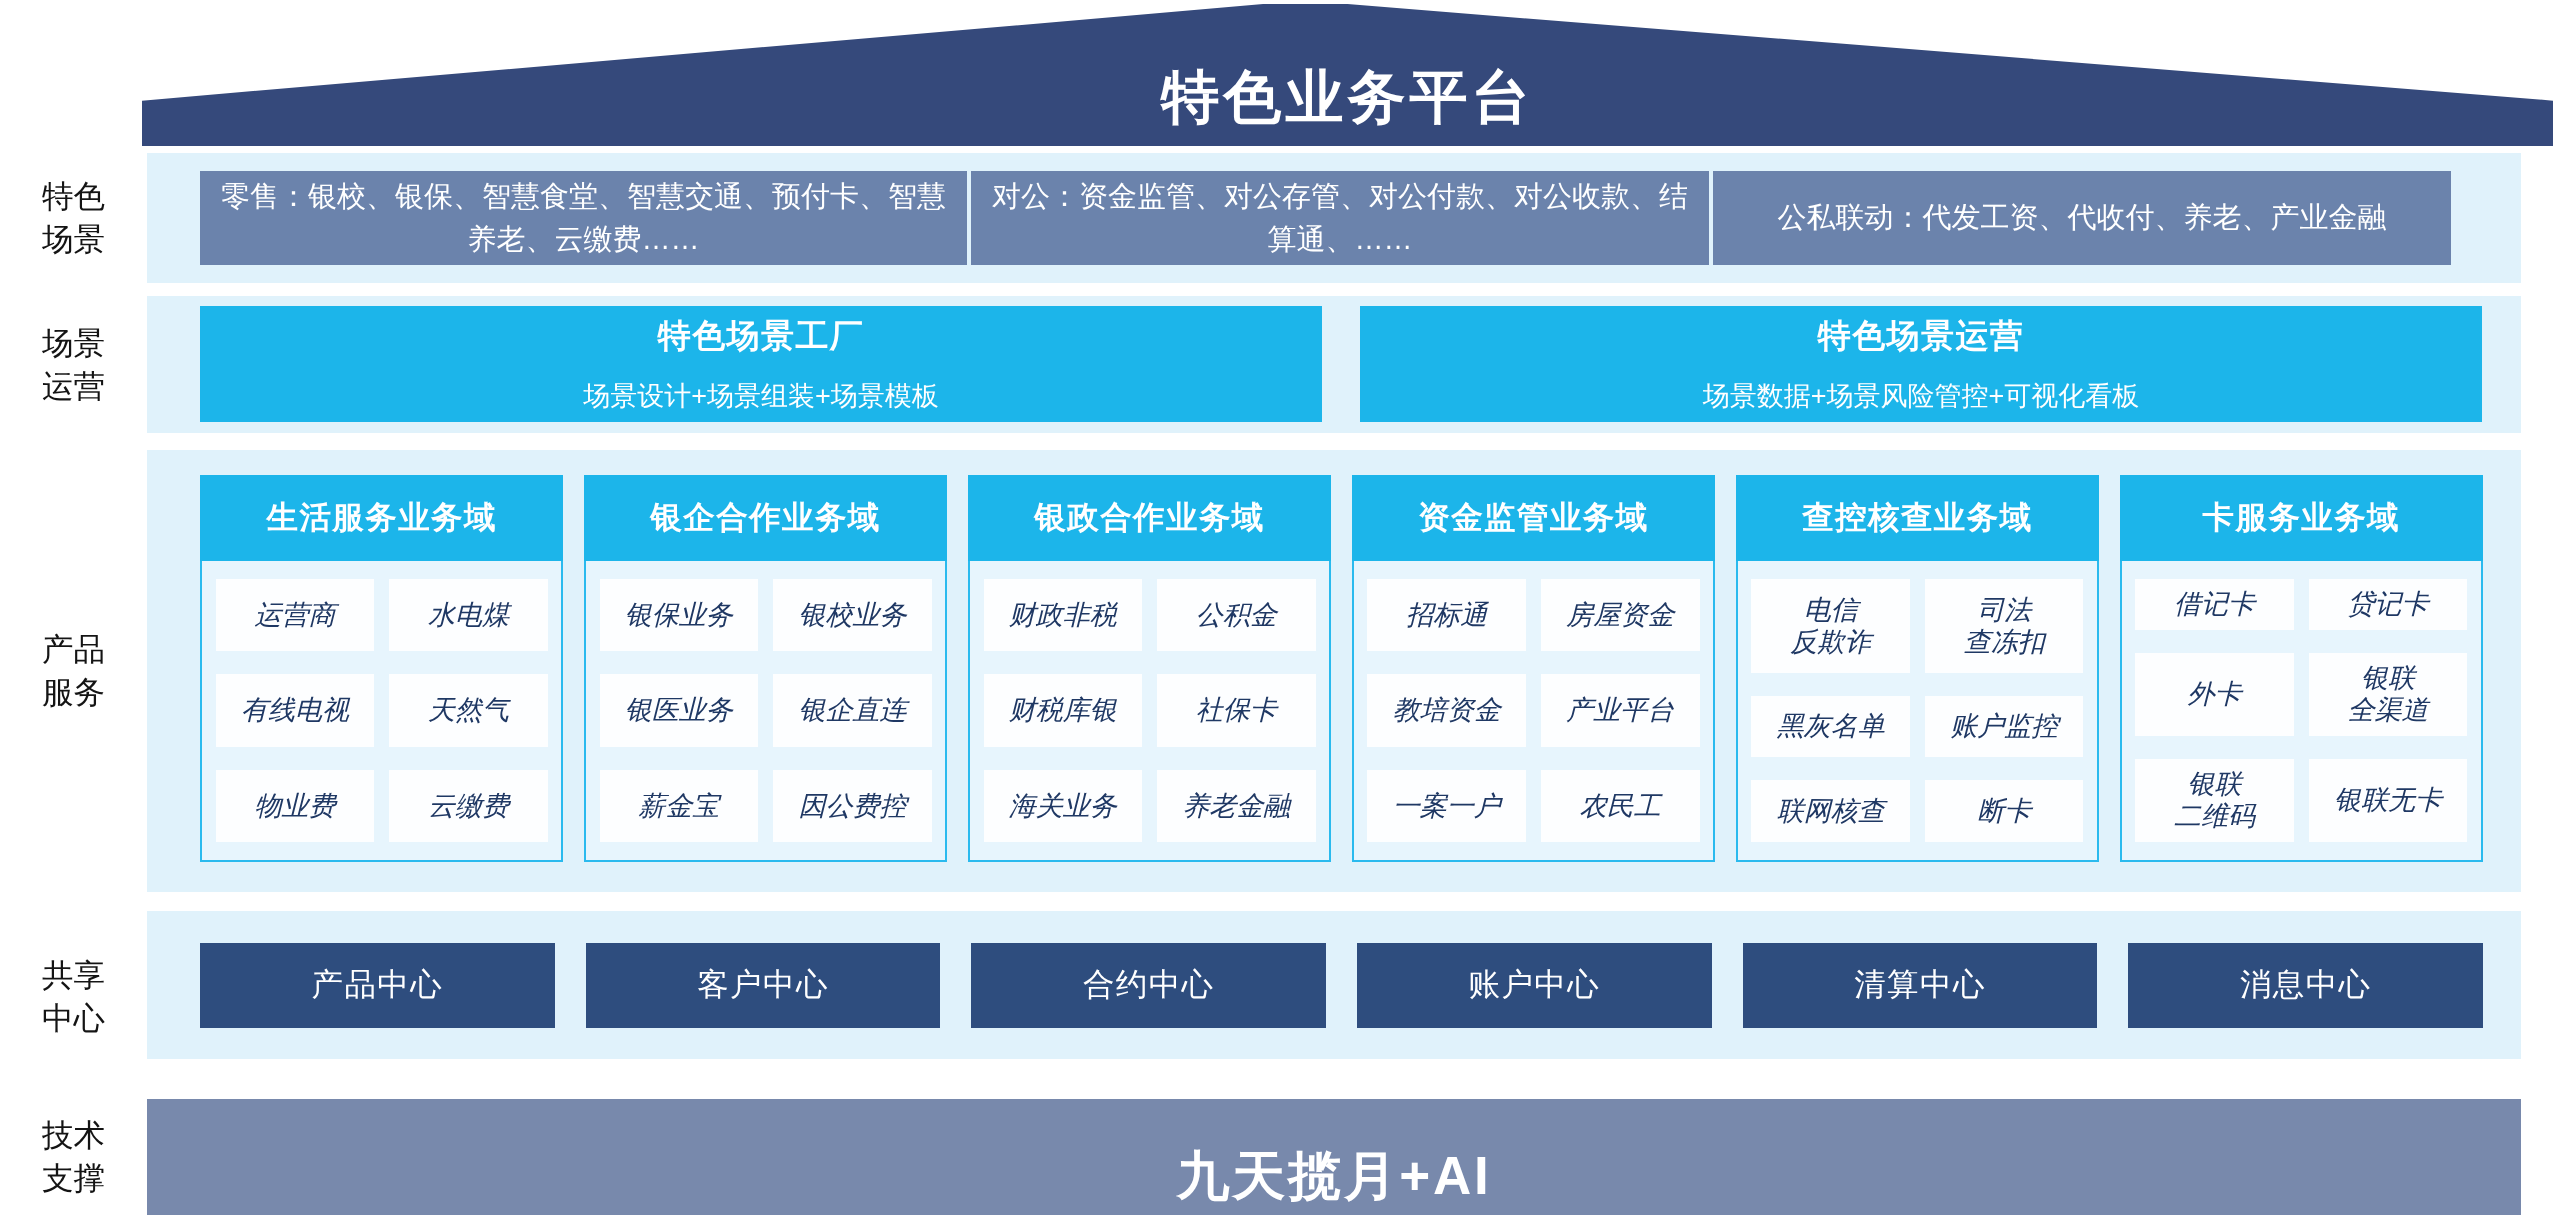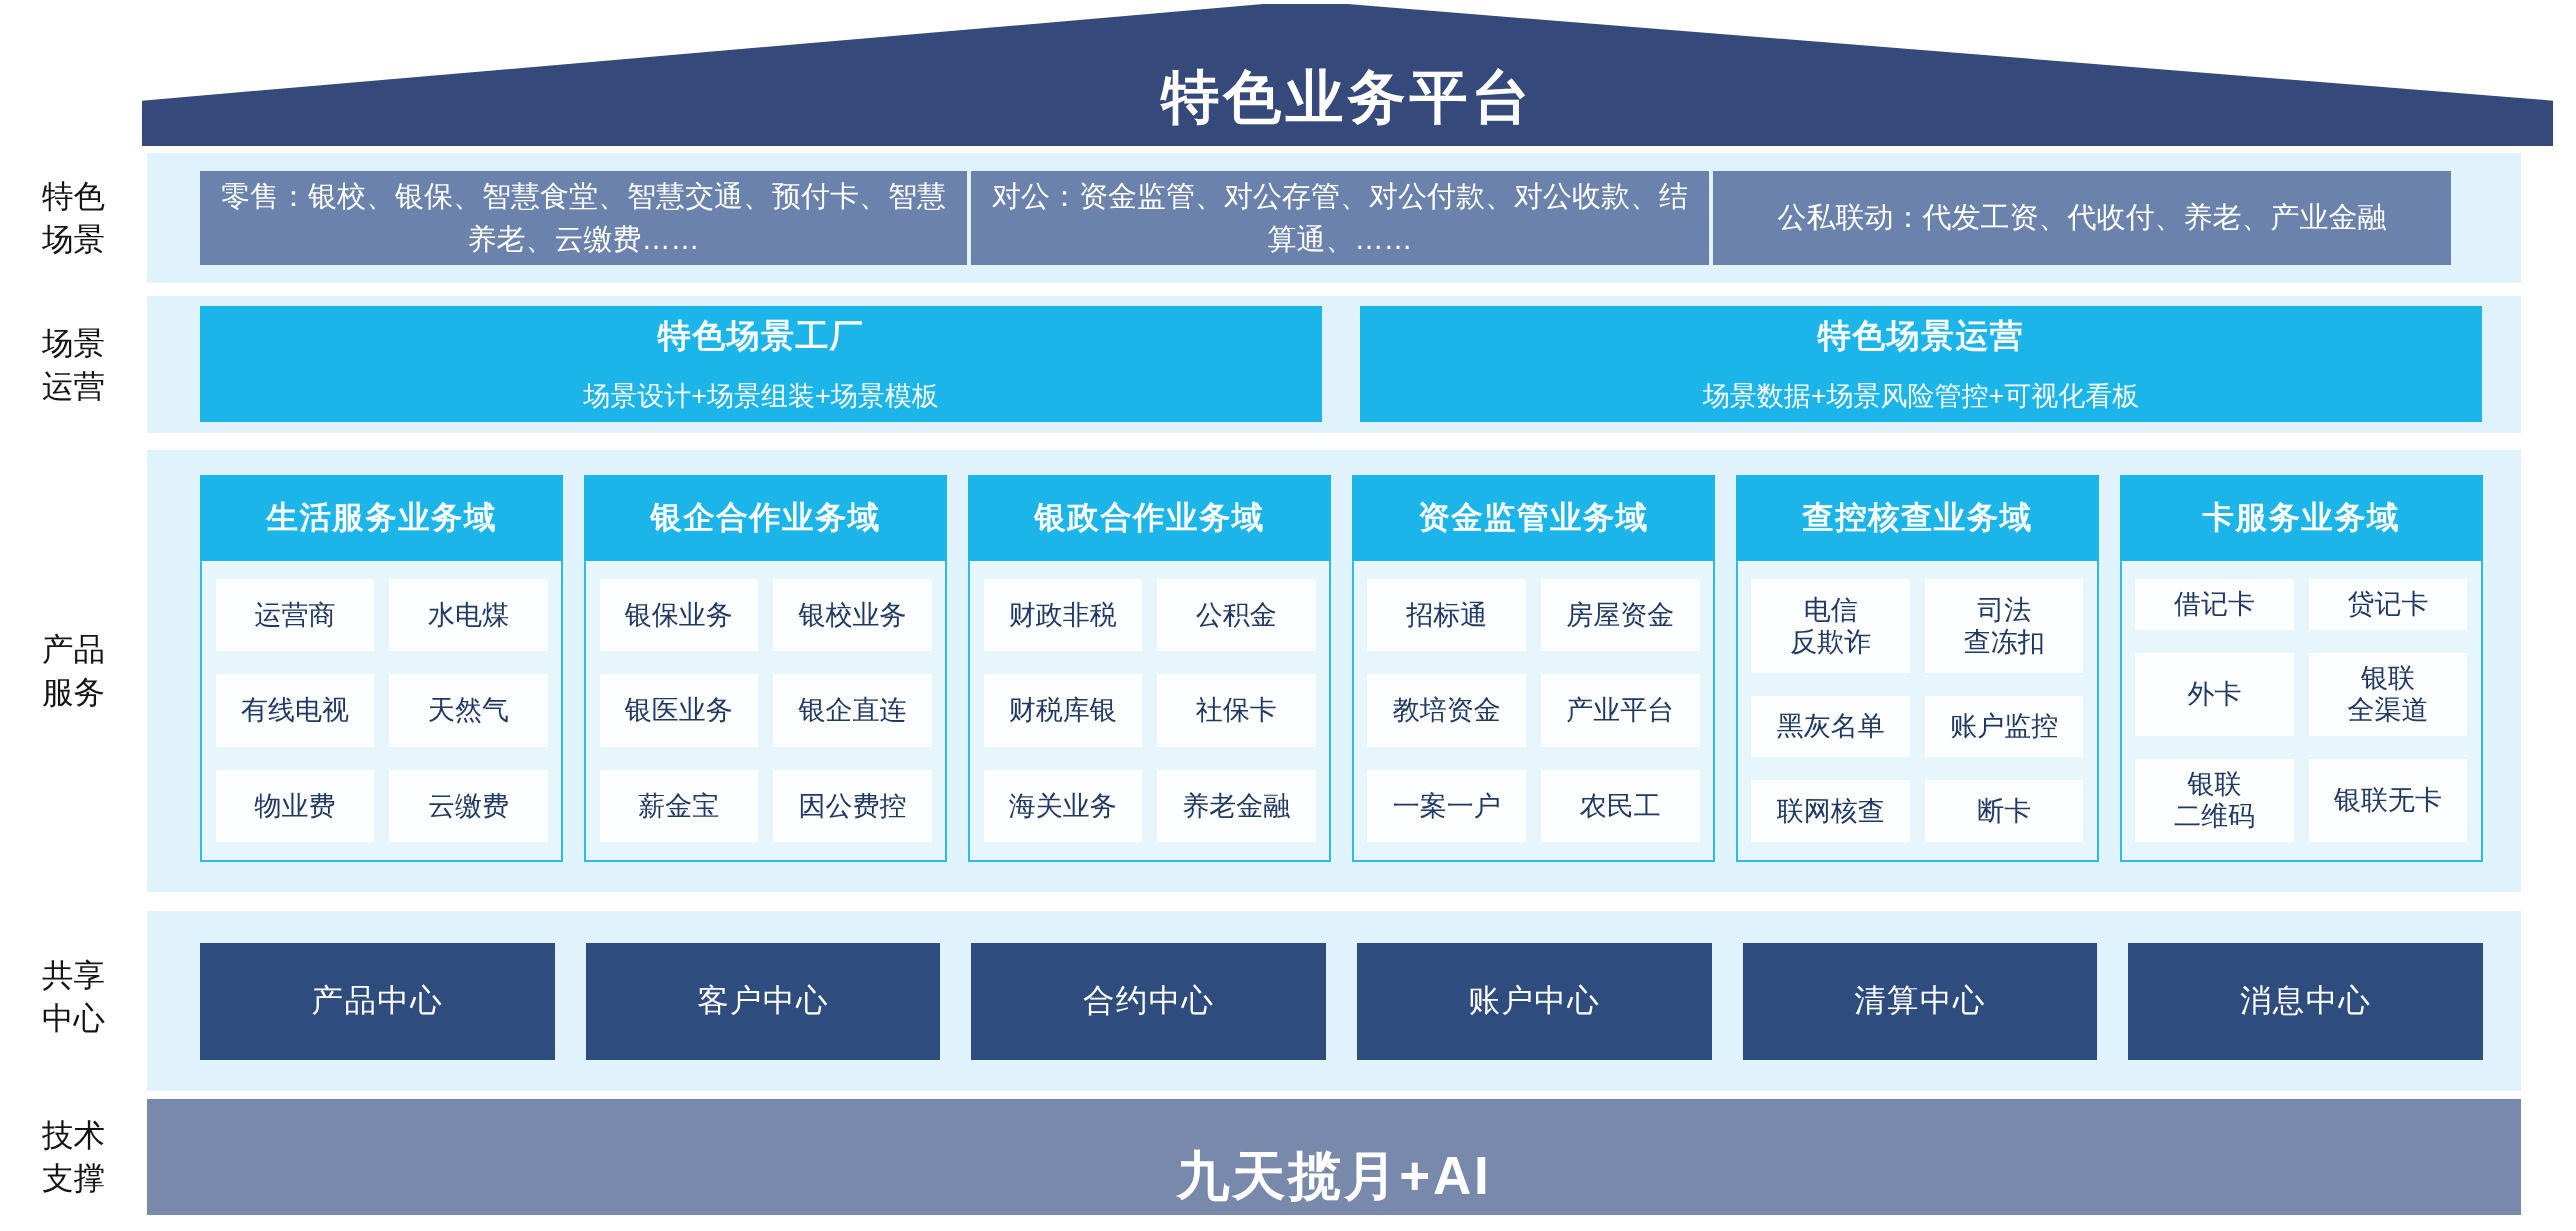--- a/index.html
+++ b/index.html
@@ -63,25 +63,25 @@
     display:flex;align-items:center;justify-content:center;
   }
   .domain-body{
     flex:1;background:#E7F5FD;border:2.7px solid #2ABAEE;border-top:none;
     box-sizing:border-box;padding:18px 13.7px;
     display:grid;grid-template-columns:1fr 1fr;gap:23px 15px;
   }
   .cell{
     background:#FDFEFF;color:#1F3864;font-size:27px;line-height:1.2;
     display:flex;align-items:center;justify-content:center;
-    text-align:center;white-space:pre-line;
-  }
-
-  
-  .band4{top:911px;height:180px;display:flex;gap:31px;padding:31.5px 38px 31px 53px;}
+    text-align:center;white-space:pre-line;font-style:italic;
+  }
+
+  
+  .band4{top:911px;height:148px;display:flex;gap:31px;padding:31.5px 38px 31px 53px;}
   .center-box{
     flex:1;background:#2E4D7E;color:#fff;font-size:31.5px;letter-spacing:1.4px;
     display:flex;align-items:center;justify-content:center;
   }
 
   
   .band5{top:1099px;height:116px;background:#7889AC;display:flex;align-items:center;justify-content:center;}
   .tech-text{color:#fff;font-size:53px;font-weight:bold;letter-spacing:2.7px;margin-top:39px;}
 </style>
 </head>

